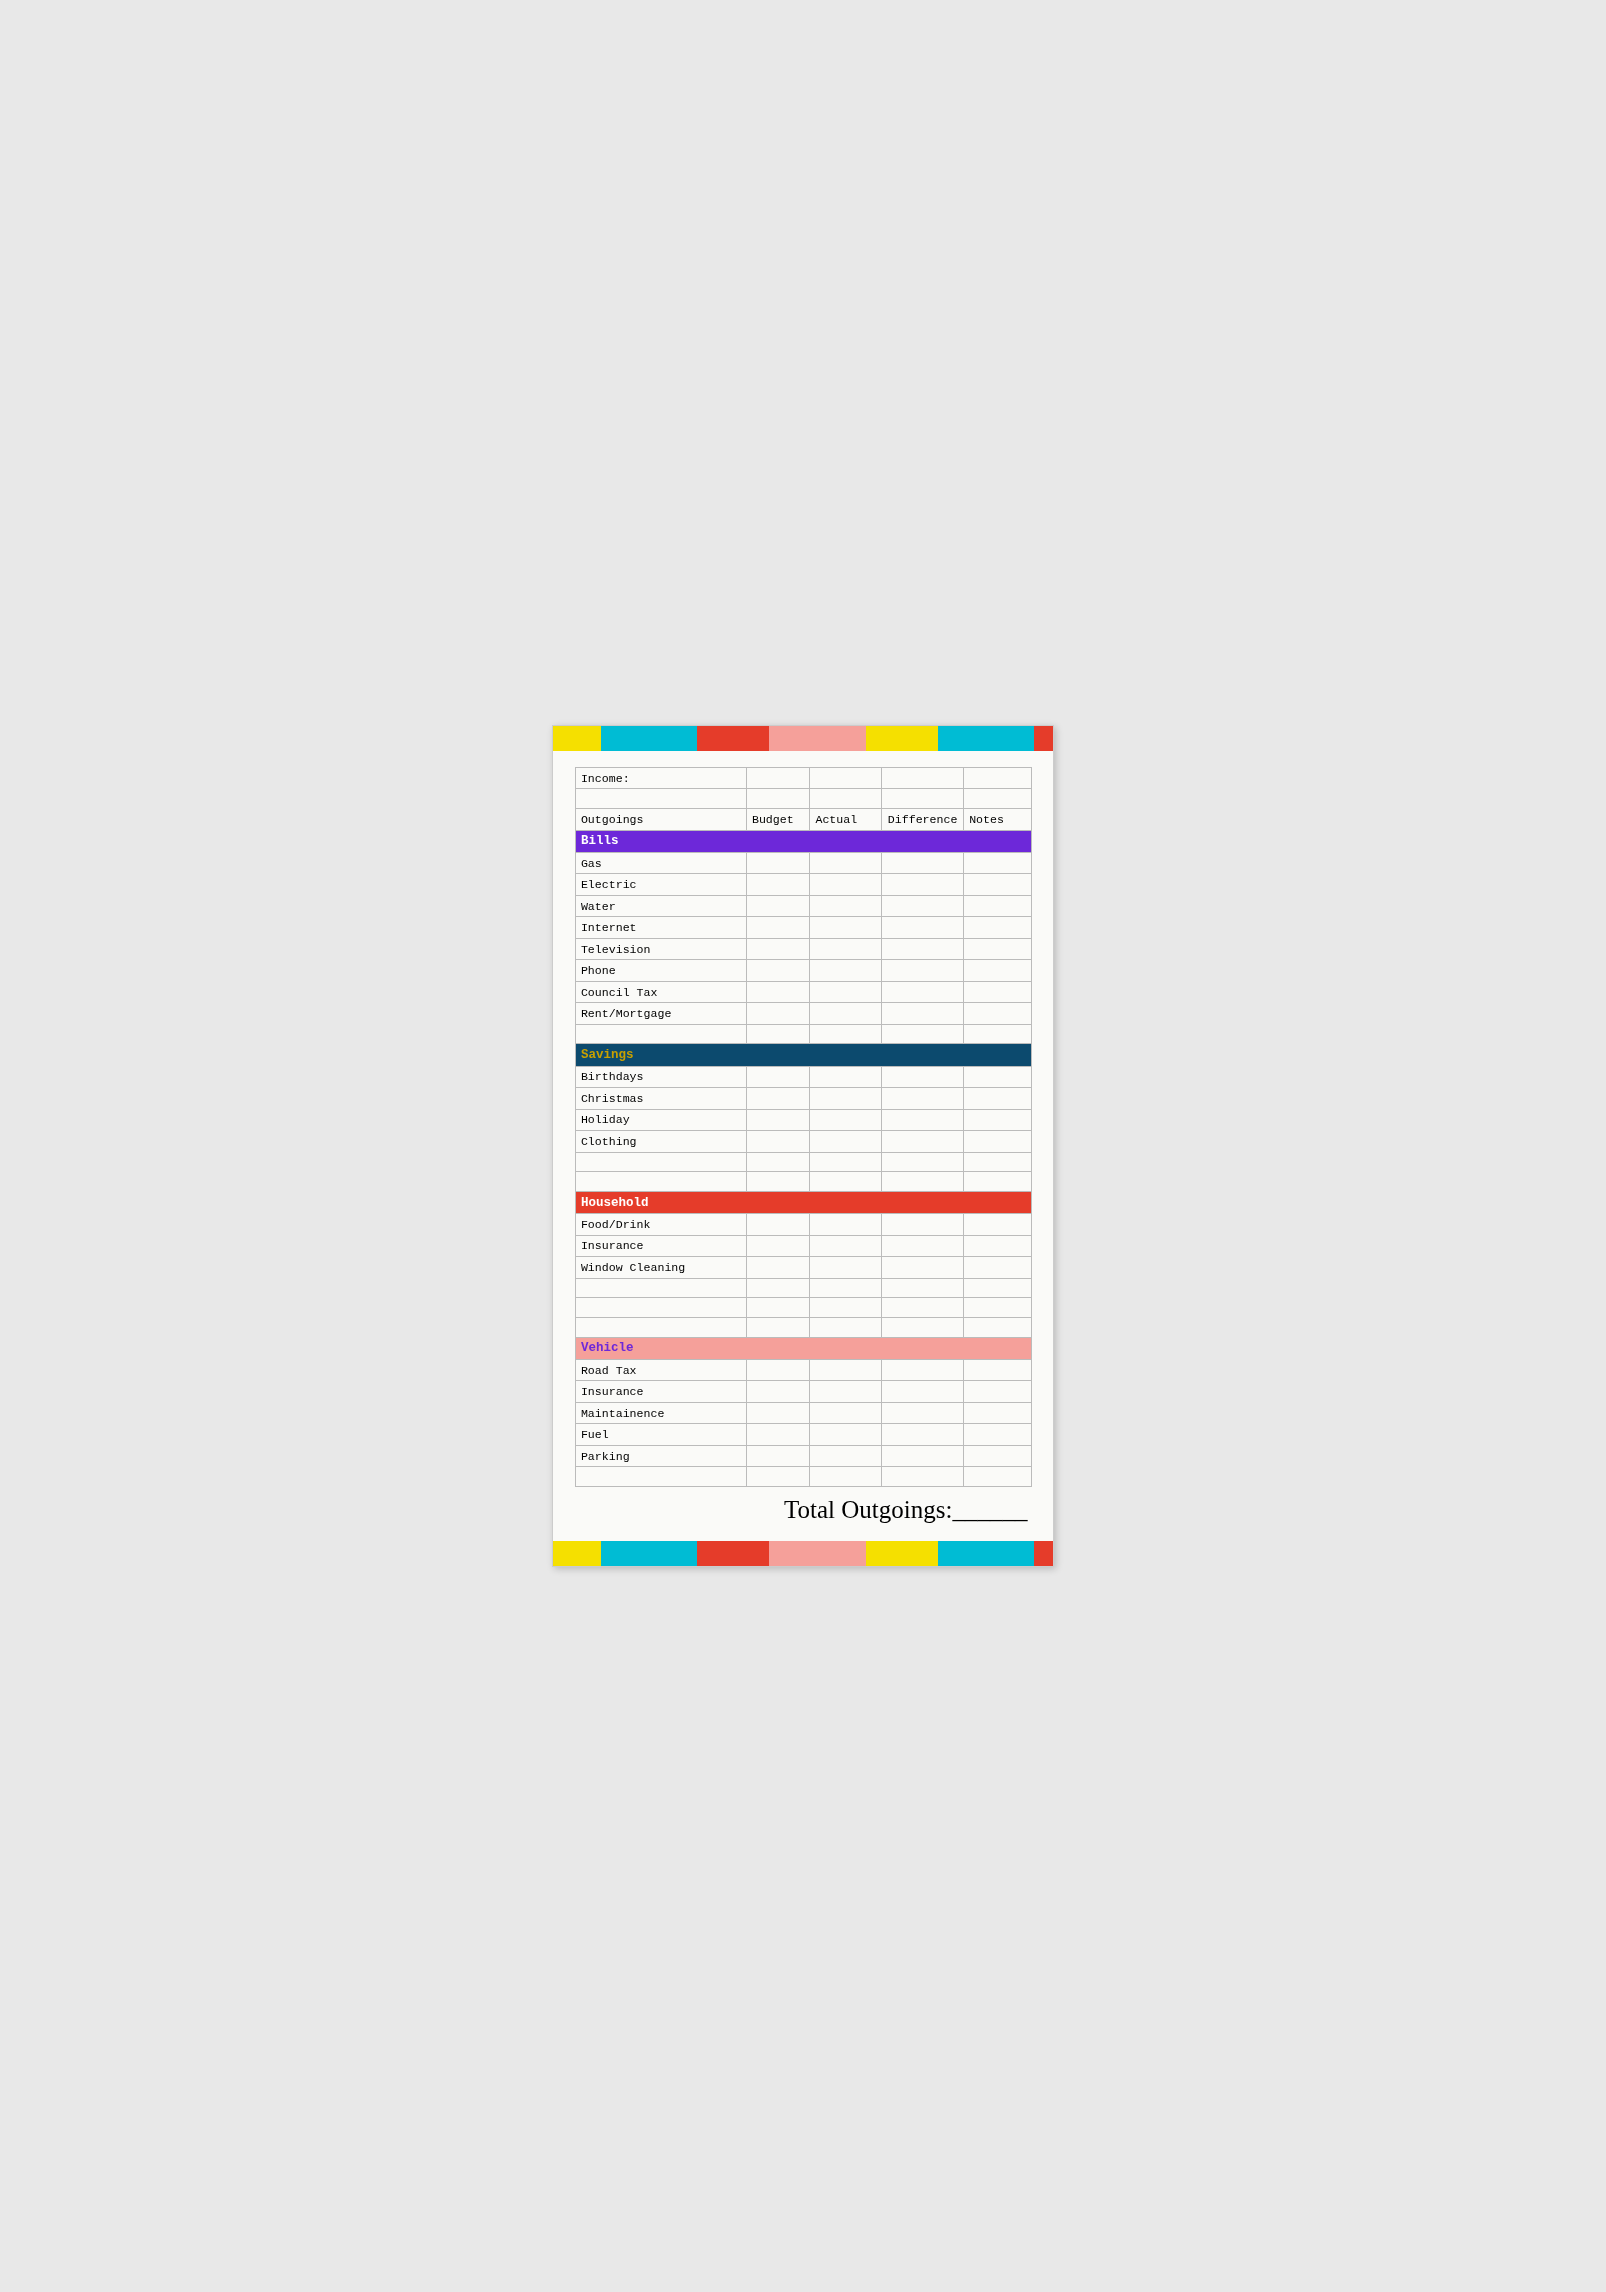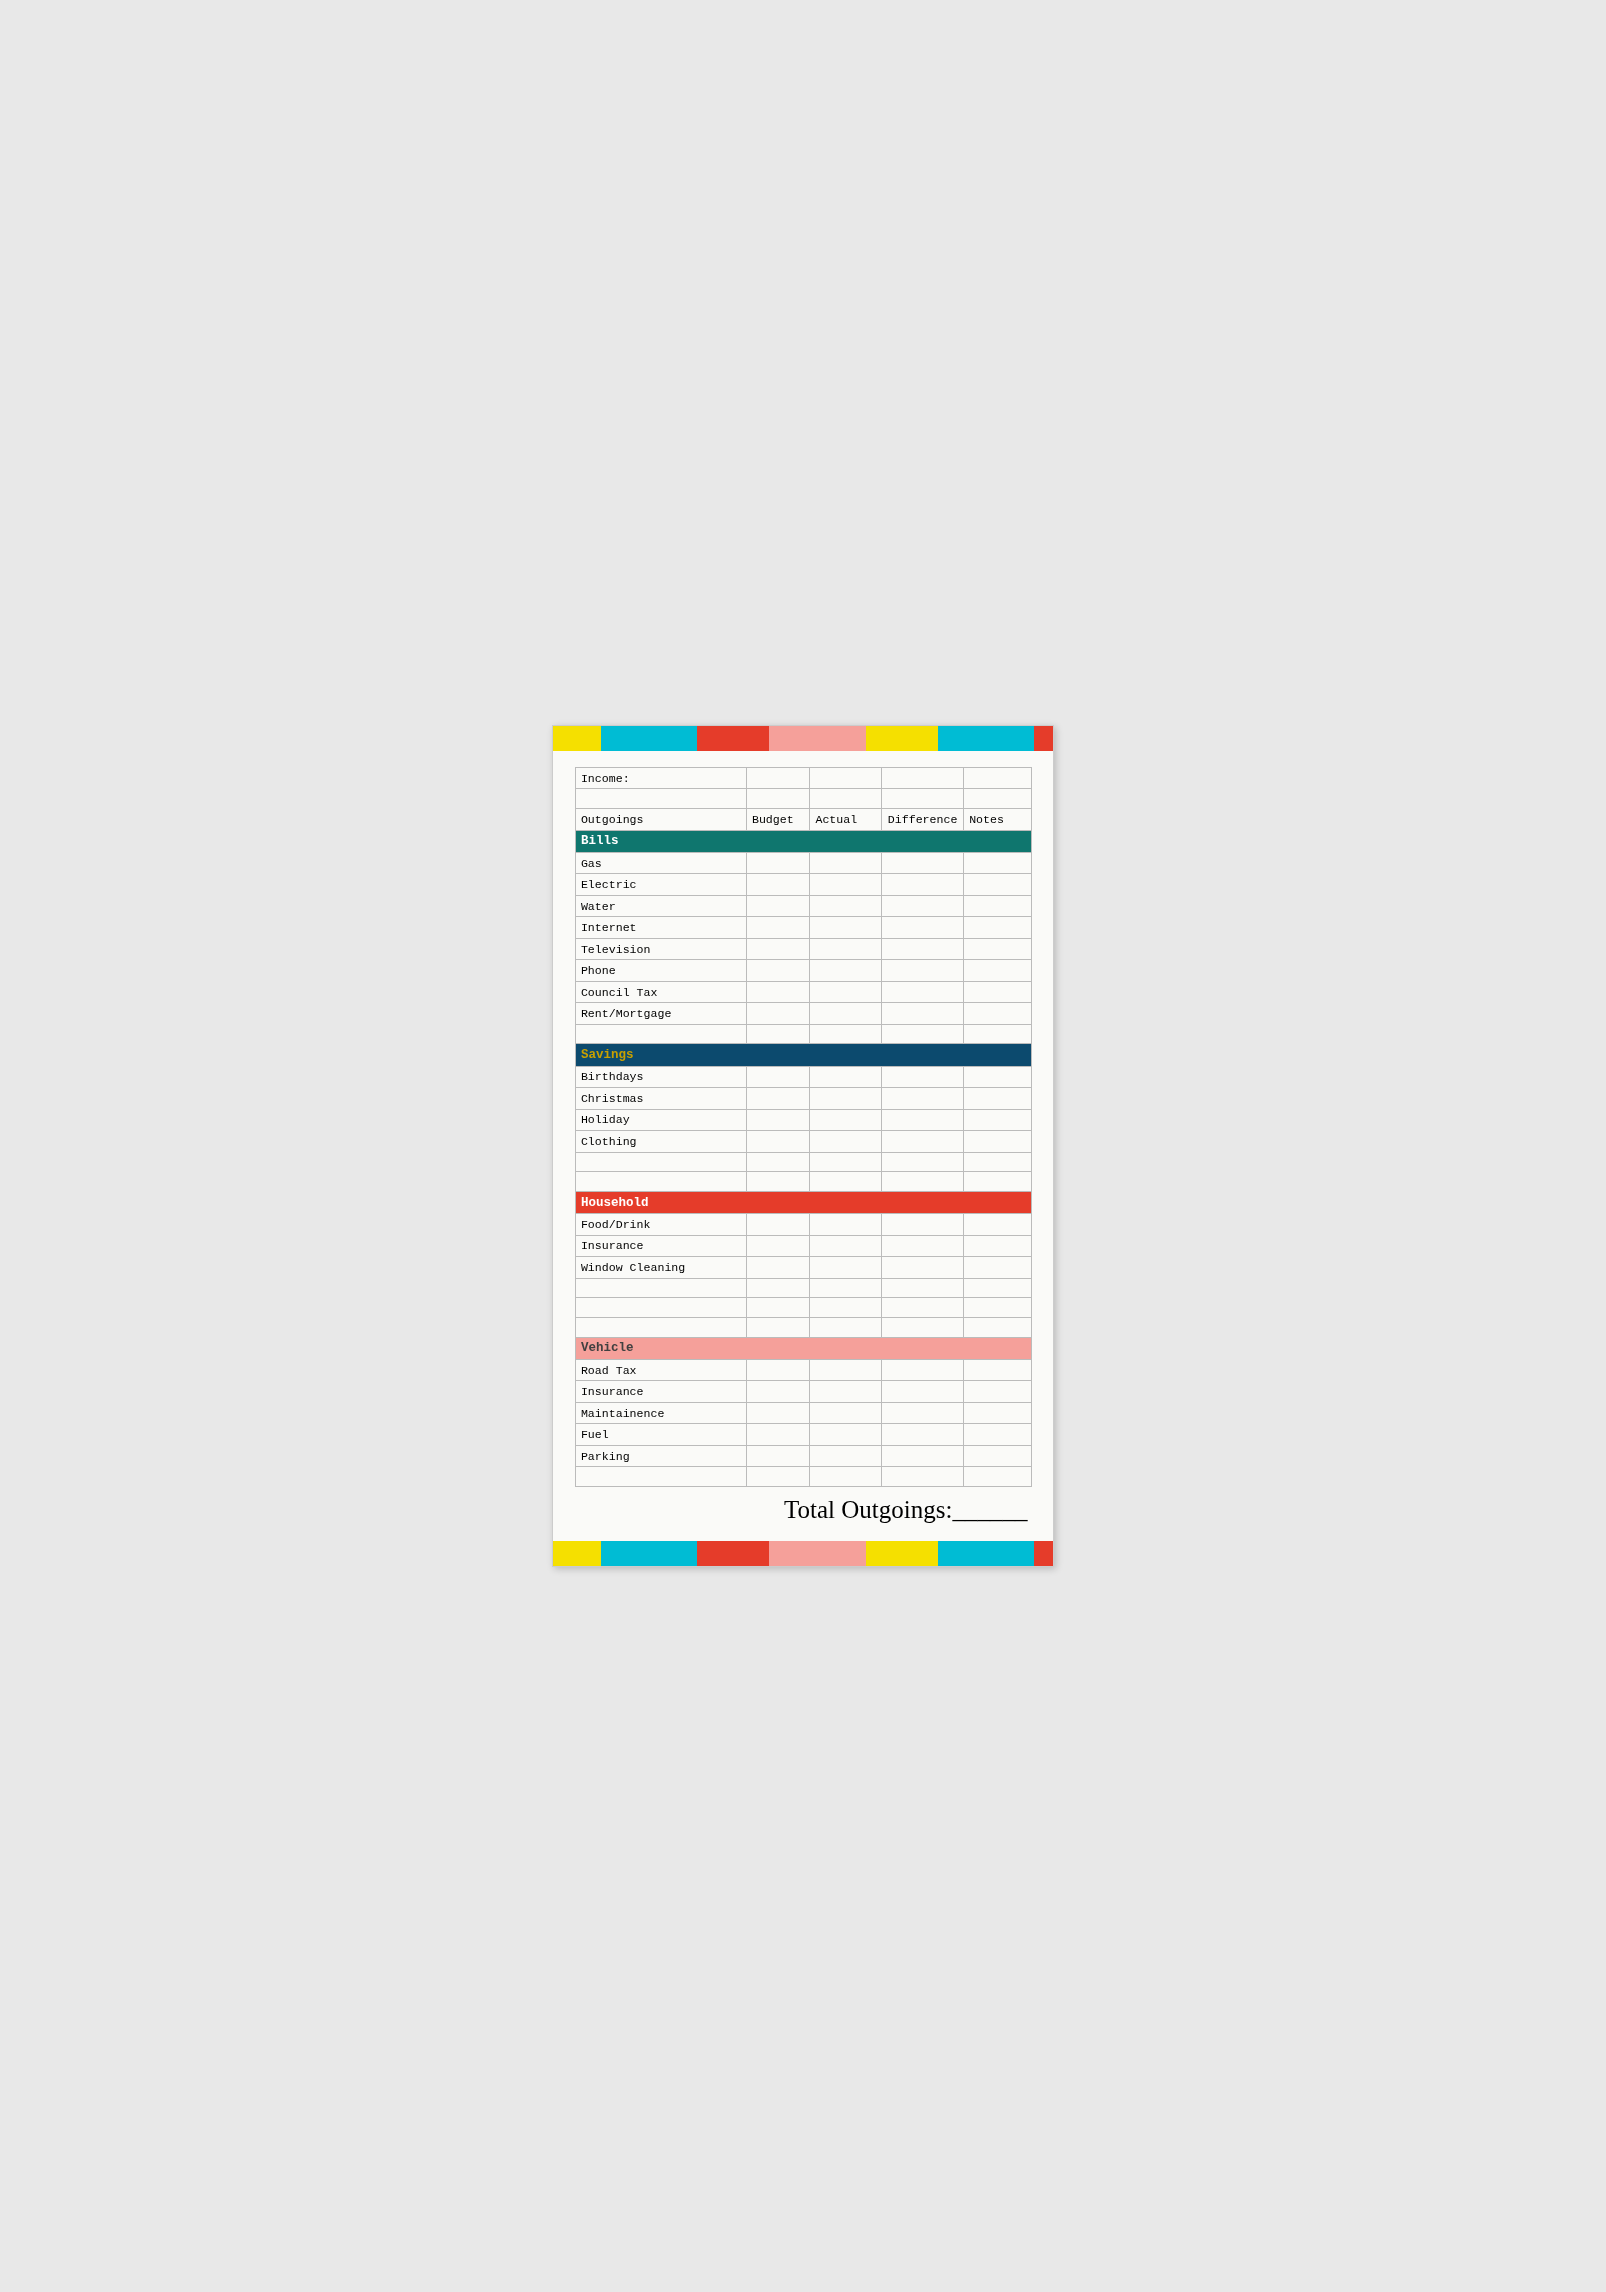--- a/index.html
+++ b/index.html
@@ -76,21 +76,21 @@
       height: 19.7px;
     }
 
     .category-header td {
       font-weight: bold;
       font-size: 12.5px;
       padding: 3.6px 5.4px;
       color: #fff;
     }
 
-    .category-bills td { background: #0f766e; color: #fff; }
+    .category-bills td { background: #6d28d9; color: #fff; }
     .category-savings td { background: #0c4a6e; color: #fff; margin-top: 34px; }
     .category-household td { background: #e53c2a; color: #fff; }
     .category-vehicle td { background: #f5a09a; color: #fff; }
 
     .total-row td {
       border: none;
       text-align: right;
       padding-top: 7.2px;
     }
 
@@ -297,21 +297,21 @@
       </tr>
       <tr class="blank-row">
         <td></td>
             <td></td>
             <td></td>
             <td></td>
             <td></td>
       </tr>
 
       <tr class="category-header category-vehicle">
-        <td colspan="5" style="color:#404040;">Vehicle</td>
+        <td colspan="5" style="color:#6d28d9;">Vehicle</td>
       </tr>
       <tr>
         <td>Road Tax</td>
         <td></td>
             <td></td>
             <td></td>
             <td></td>
       </tr>
       <tr>
         <td>Insurance</td>

